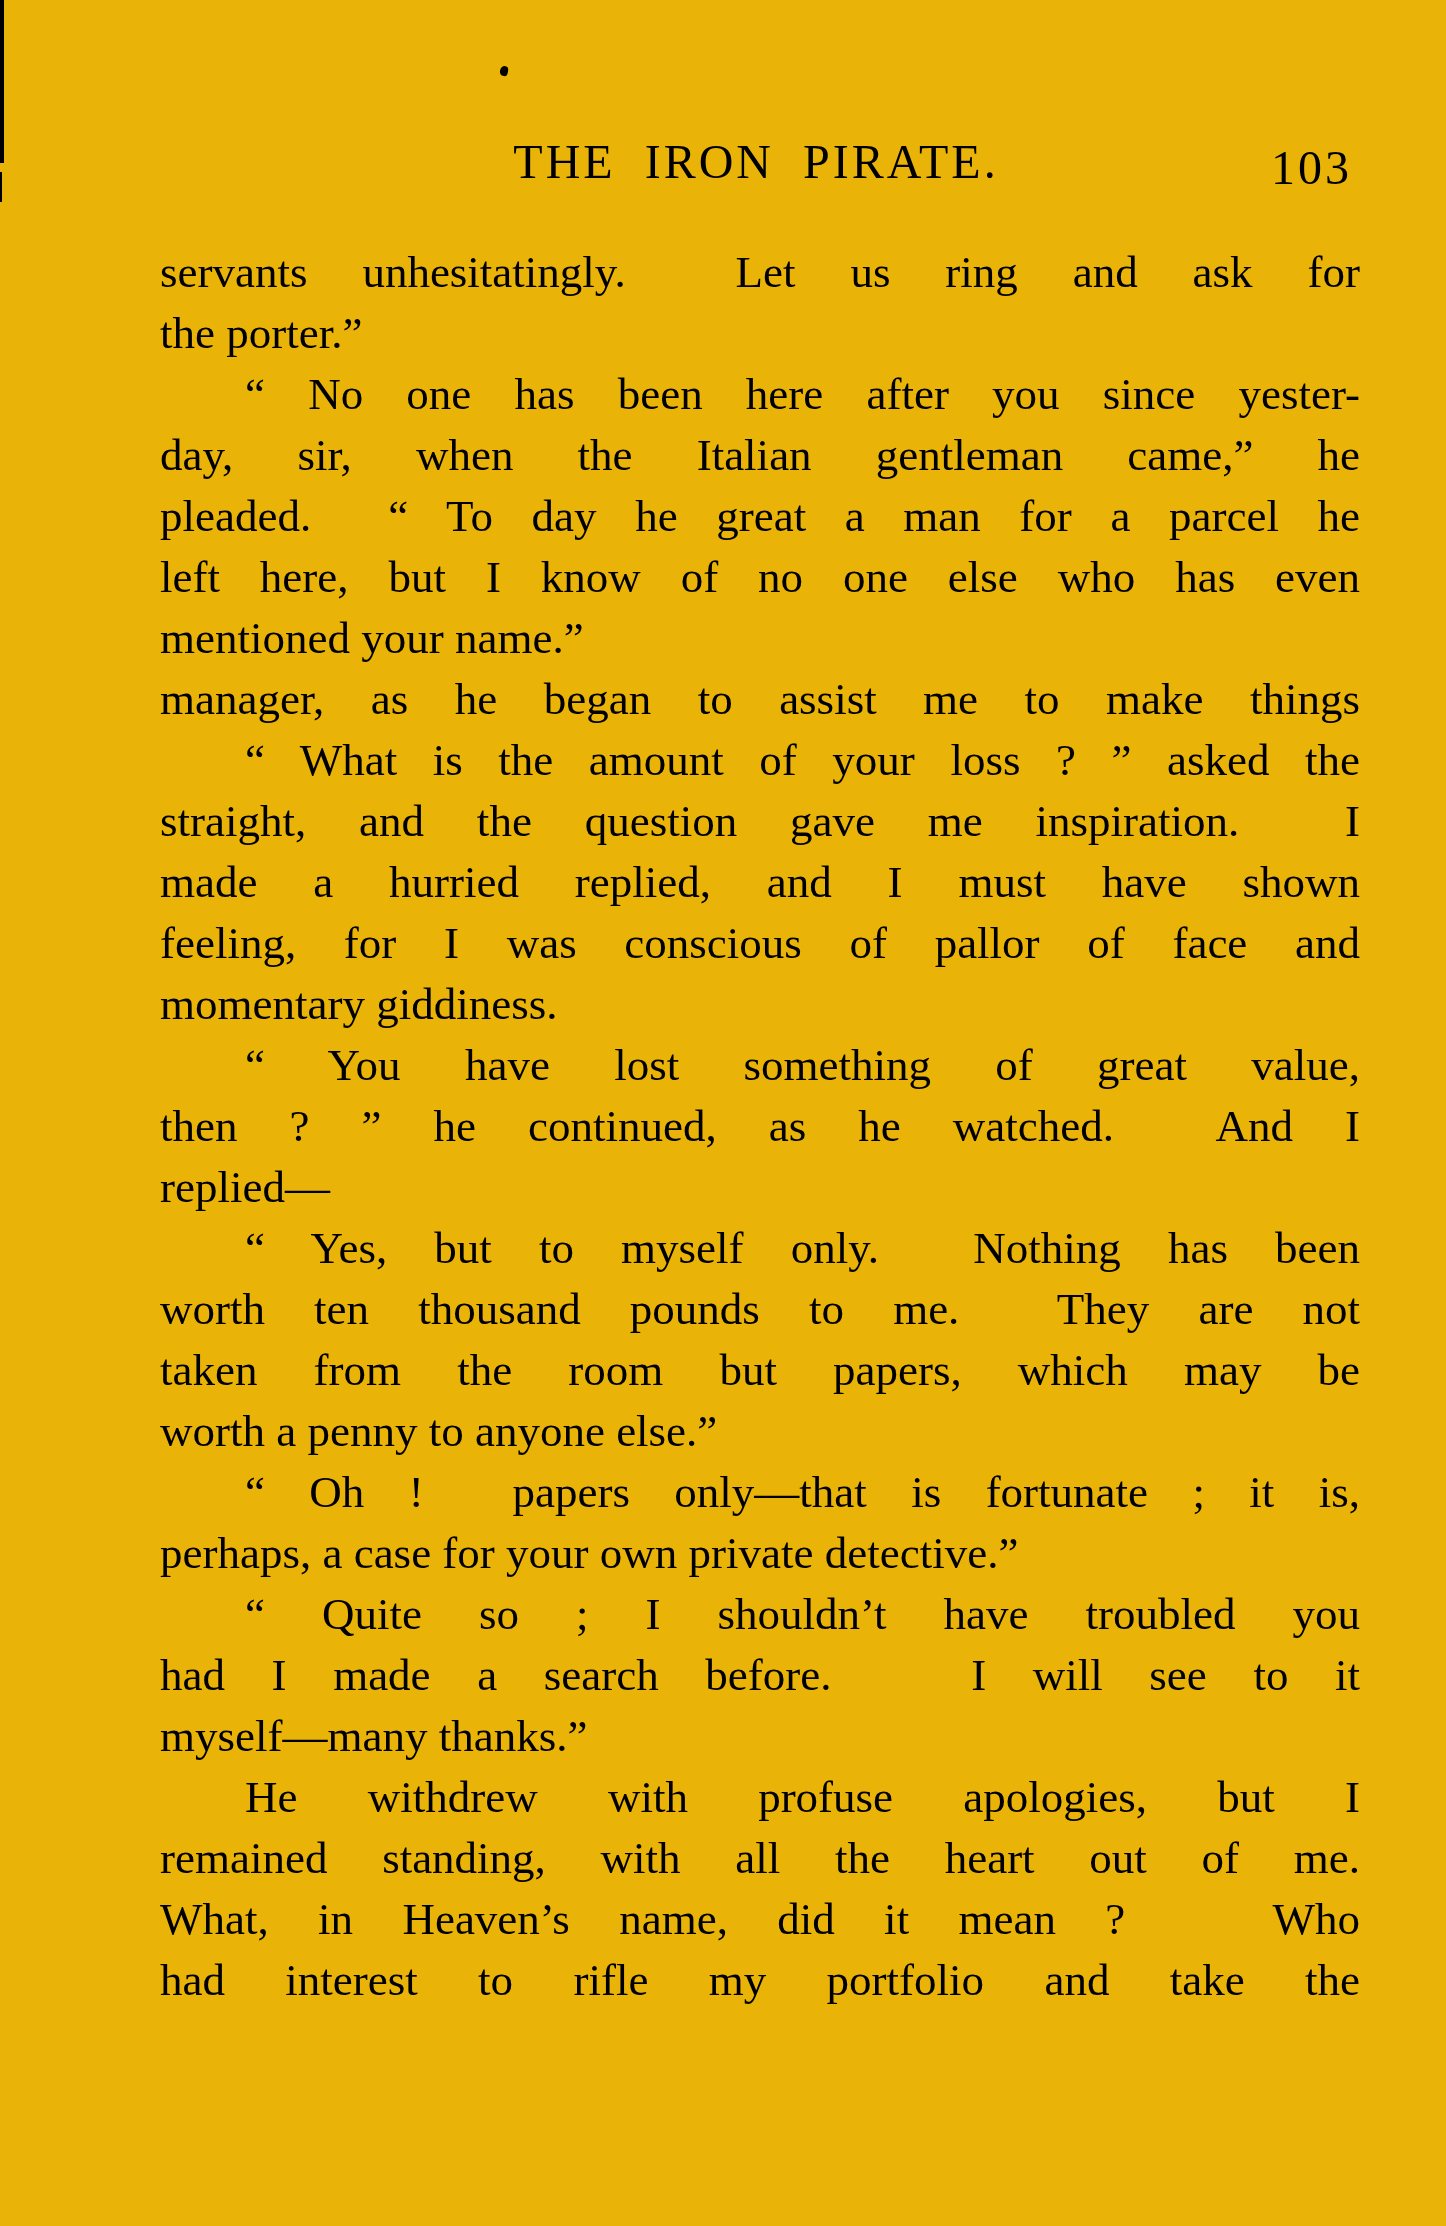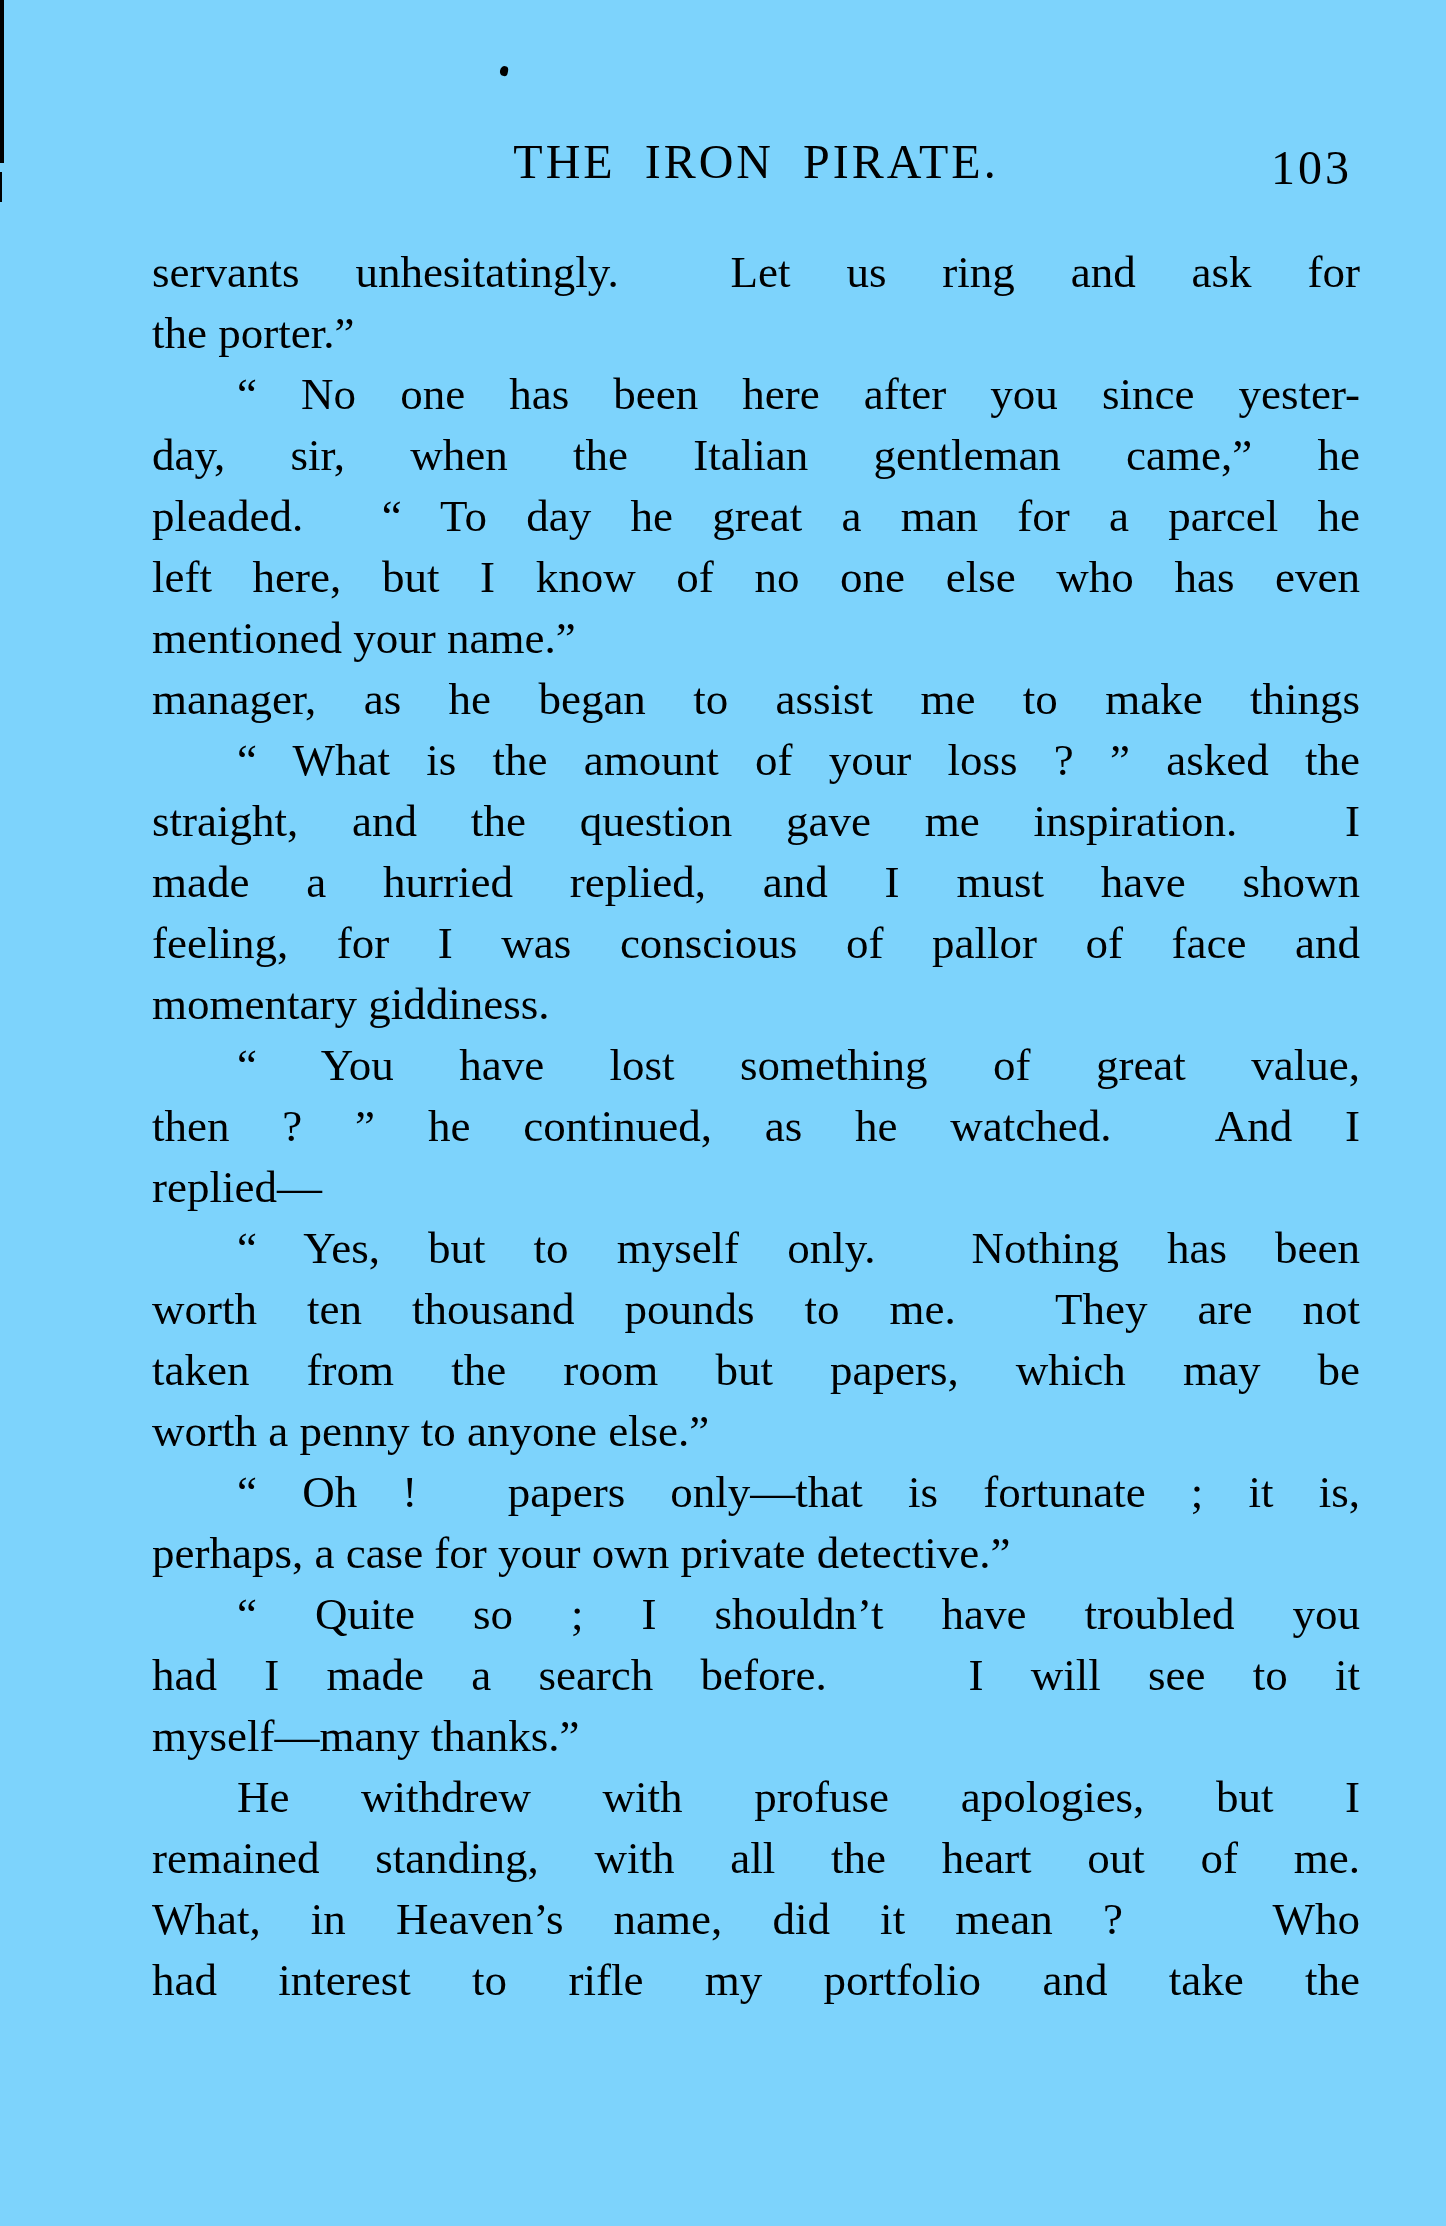--- a/index.html
+++ b/index.html
@@ -11,21 +11,21 @@
     width: 1446px;
     height: 2226px;
     position: relative;
     overflow: hidden;
     font-family: "Liberation Serif", "DejaVu Serif", serif;
     color: #000000;
   }
   .scan-page {
     position: absolute;
     inset: 0;
-    background: #7dd3fc;
+    background: #eab308;
   }
   
   .edge-bar {
     position: absolute;
     left: 0;
     top: 0;
     width: 4px;
     height: 163px;
     background: #000;
   }
@@ -79,20 +79,21 @@
     position: absolute;
     left: 152px;
     top: 242px;
     width: 1208px;
   }
   .line {
     font-size: 45px;
     line-height: 61px;
     white-space: pre-wrap;
     text-align: left;
+    margin-left: 8px;
   }
   .line.justify {
     text-align: justify;
     -moz-text-align-last: justify;
     text-align-last: justify;
   }
   .line.indent {
     padding-left: 85px;
   }
 </style>

